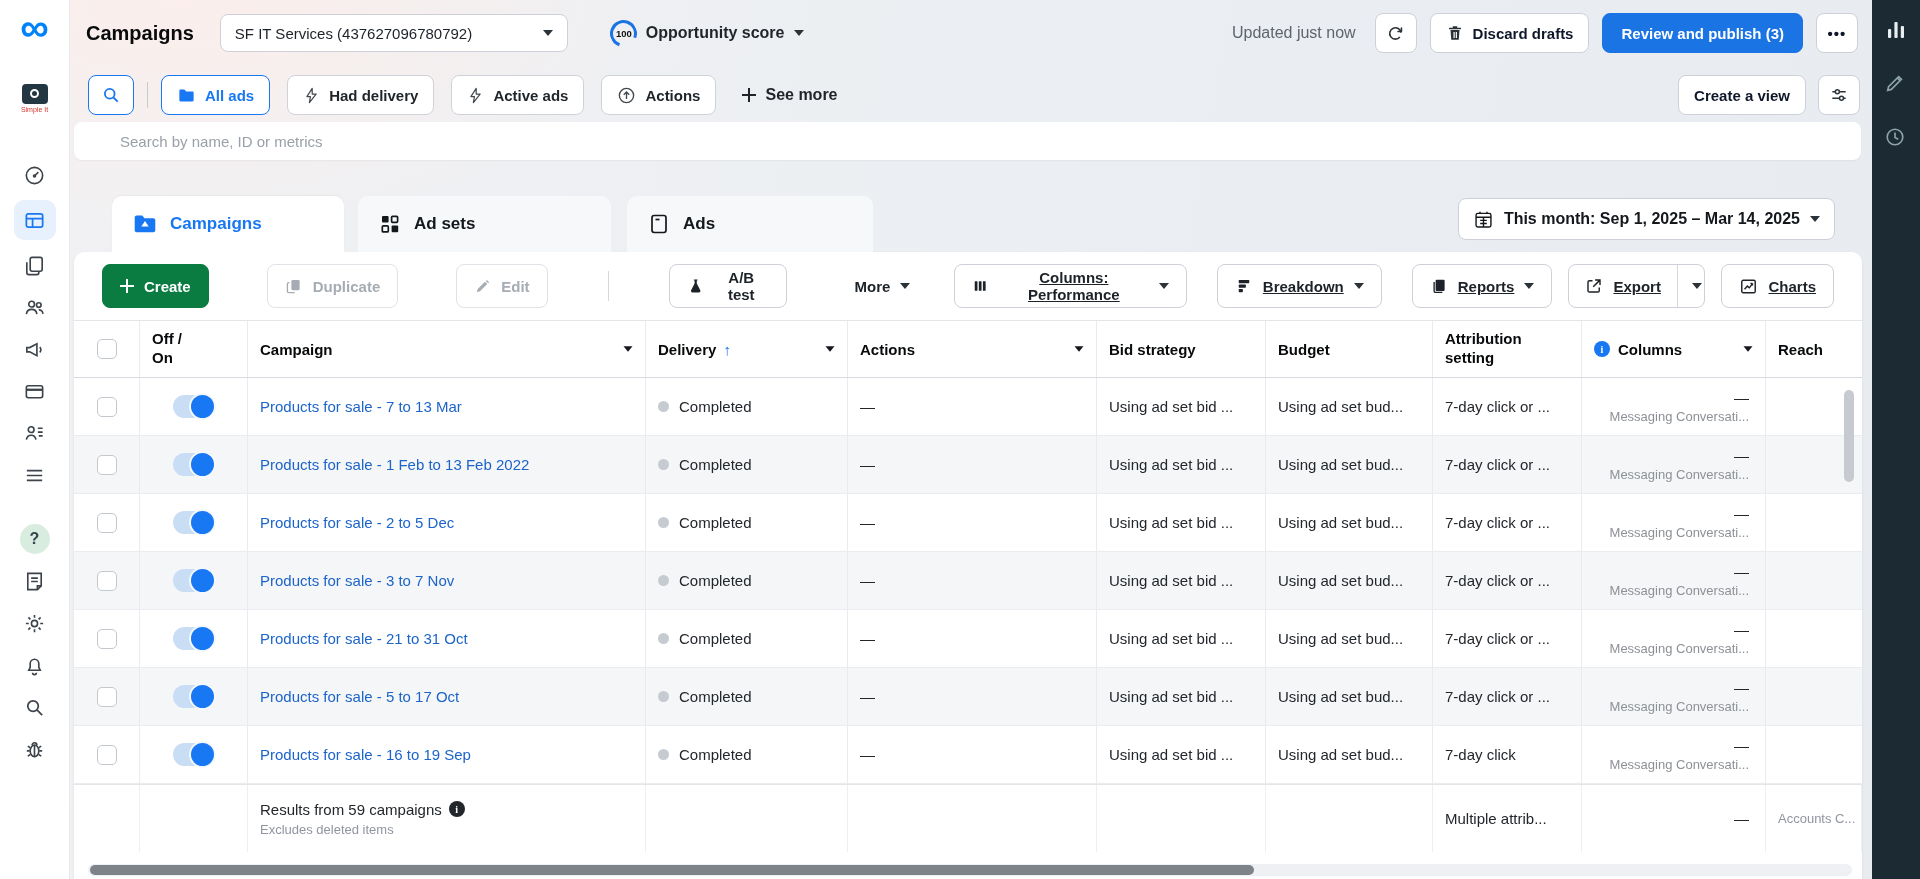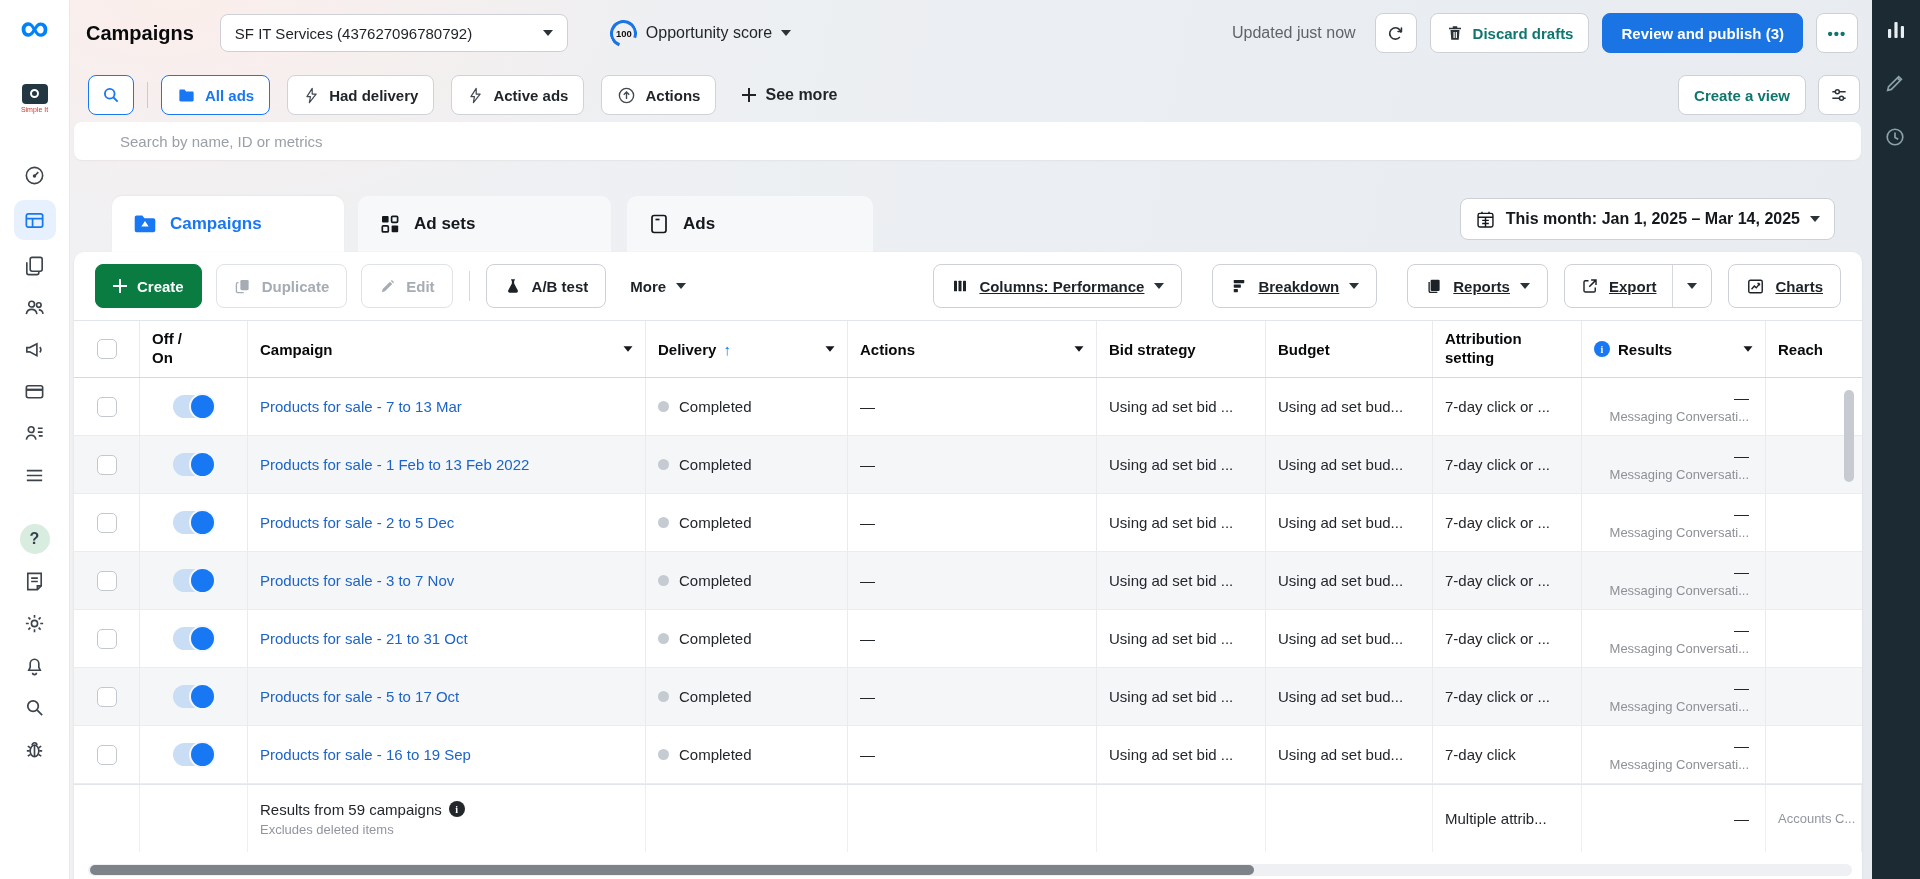--- a/index.html
+++ b/index.html
@@ -31,24 +31,24 @@
 
   
   .topbar { position:absolute; left:0; right:0; top:0; height:66px; display:flex; align-items:center; padding:0 14px 0 16px; }
   .page-title { font-size:20px; font-weight:700; color:#080a0c; }
   .acct-select { margin-left:26px; width:348px; height:38px; background:#fff; border:1px solid #cdd1d7; border-radius:8px; display:flex; align-items:center; padding:0 14px; font-size:15px; cursor:pointer; }
   .caret { width:0; height:0; border-left:5px solid transparent; border-right:5px solid transparent; border-top:6px solid #2c3338; flex:none; }
   .acct-select .caret { margin-left:auto; }
   .score-wrap { margin-left:42px; display:flex; align-items:center; gap:9px; cursor:pointer; }
   .gauge { width:27px; height:27px; border-radius:50%; border:3.5px solid #1b74e4; border-bottom-color:transparent; transform:rotate(-25deg); display:flex; align-items:center; justify-content:center; }
   .gauge span { transform:rotate(25deg); font-size:9.5px; font-weight:700; color:#111; }
-  .score-label { font-size:16px; font-weight:400; color:#1f2429; }
+  .score-label { font-size:16px; font-weight:700; color:#1f2429; }
   .top-right { margin-left:auto; display:flex; align-items:center; gap:13px; }
   .updated { font-size:16px; color:#5f646b; margin-right:6px; }
-  .tbtn { height:40px; background:#fff; border:1px solid #cdd1d7; border-radius:8px; display:inline-flex; align-items:center; justify-content:center; gap:9px; padding:0 15px; font-size:15px; font-weight:600; color:#0f766e; cursor:pointer; }
+  .tbtn { height:40px; background:#fff; border:1px solid #cdd1d7; border-radius:8px; display:inline-flex; align-items:center; justify-content:center; gap:9px; padding:0 15px; font-size:15px; font-weight:600; color:#0f172a; cursor:pointer; }
   .tbtn.icon-only { width:42px; padding:0; }
   .tbtn.primary { background:#1b74e4; border-color:#1b74e4; color:#fff; padding:13px 18px; }
   .dots { font-size:15px; letter-spacing:1px; font-weight:700; }
 
   
   .filterbar { position:absolute; left:18px; right:12px; top:74px; height:42px; display:flex; align-items:center; }
   .chip { height:40px; border:1px solid #cfd3d9; background:#fff; border-radius:8px; display:inline-flex; align-items:center; gap:9px; padding:0 15px; font-size:15px; font-weight:600; color:#1f2429; cursor:pointer; }
   .chip.search-chip { width:46px; justify-content:center; padding:0; border-color:#1877f2; }
   .chip.selected { border:1.5px solid #1877f2; color:#1877f2; }
   .chip + .chip { margin-left:17px; }
@@ -68,21 +68,21 @@
   
   .tabsrow { position:absolute; left:4px; right:11px; top:196px; height:56px; display:flex; align-items:flex-end; }
   .tab { height:56px; border-radius:10px 10px 0 0; display:flex; align-items:center; gap:12px; padding:0 20px; font-size:17px; font-weight:700; cursor:pointer; }
   .tab-campaigns { margin-left:38px; width:232px; background:#fff; color:#1877f2; box-shadow:0 -1px 2px rgba(0,0,0,.04); }
   .tab-adsets { margin-left:14px; width:253px; background:#f6f8fa; color:#14181c; }
   .tab-ads { margin-left:16px; width:246px; background:#f6f8fa; color:#14181c; }
   .datebtn { position:absolute; right:26px; top:2px; height:42px; background:#fff; border:1px solid #cdd1d7; border-radius:8px; display:flex; align-items:center; gap:10px; padding:0 14px; font-size:16px; font-weight:700; color:#14181c; cursor:pointer; }
 
   
   .card { position:absolute; left:4px; top:252px; width:1788px; bottom:0; background:#fff; border-radius:10px 10px 0 0; box-shadow:0 1px 3px rgba(0,0,0,.07); }
-  .toolbar { height:68px; display:flex; align-items:center; padding:0 21px; }
+  .toolbar { height:68px; display:flex; align-items:center; padding:0 28px;gap:44px; }
   .btn { height:44px; border:1px solid #cdd1d7; background:#fff; border-radius:8px; display:inline-flex; align-items:center; gap:10px; padding:0 17px; font-size:15px; font-weight:600; color:#1c2228; cursor:pointer; }
   .btn.green { background:#0a7c42; border-color:#0a7c42; color:#fff; }
   .btn.disabled { color:#a6acb3; border-color:#dfe2e6; cursor:default; }
   .btn + .btn { margin-left:14px; }
   .tb-sep { width:1px; height:30px; background:#d5d9de; margin:0 16px; }
   .more-btn { display:flex; align-items:center; gap:10px; margin-left:24px; font-size:15px; font-weight:600; cursor:pointer; }
   .toolbar-right { margin-left:auto; display:flex; align-items:center; gap:16px;text-decoration:underline; }
   .split { display:inline-flex; height:44px; border:1px solid #cdd1d7; border-radius:8px; background:#fff; overflow:hidden; }
   .split .seg { display:inline-flex; align-items:center; gap:10px; padding:0 16px; font-size:15px; font-weight:600; cursor:pointer; }
   .split .seg + .seg { border-left:1px solid #d5d9de; padding:0 14px; }
@@ -378,21 +378,21 @@
             <rect x="5" y="3.5" width="14" height="17" rx="2.2"></rect>
             <path d="M8.5 7.5h4"></path>
           </svg>
         <span>Ads</span>
       </div>
       <div class="datebtn">
         <svg viewBox="0 0 24 24" width="21" height="21" fill="none" stroke="#14181c" stroke-width="1.6">
             <rect x="3.5" y="5" width="17" height="15.5" rx="2"></rect>
             <path d="M3.5 9.5h17M8 5V3.2M16 5V3.2M8.2 13h7.6M8.2 16.5h7.6M12 9.5v11"></path>
           </svg>
-        <span>This month: Jan 1, 2025 – Mar 14, 2025</span>
+        <span>This month: Sep 1, 2025 – Mar 14, 2025</span>
         <span class="caret"></span>
       </div>
     </div>
 
     <div class="card">
 
       <div class="toolbar">
         <button class="btn green">
           <span class="plus-ic" style="color:#fff"></span>
           <span>Create</span>
@@ -500,21 +500,21 @@
           <div class="th">
               <span>Budget</span>
             </div>
           <div class="th">
               <span style="white-space:normal; line-height:1.25">Attribution setting</span>
             </div>
           <div class="th">
             <span class="info-dot">
                 <span>i</span>
               </span>
-            <span>Results</span>
+            <span>Columns</span>
             <span class="caret"></span>
           </div>
           <div class="th">
               <span>Reach</span>
             </div>
         </div>
 
         <div class="tbody">
   <div class="trow">
     <div class="cell c-check">

